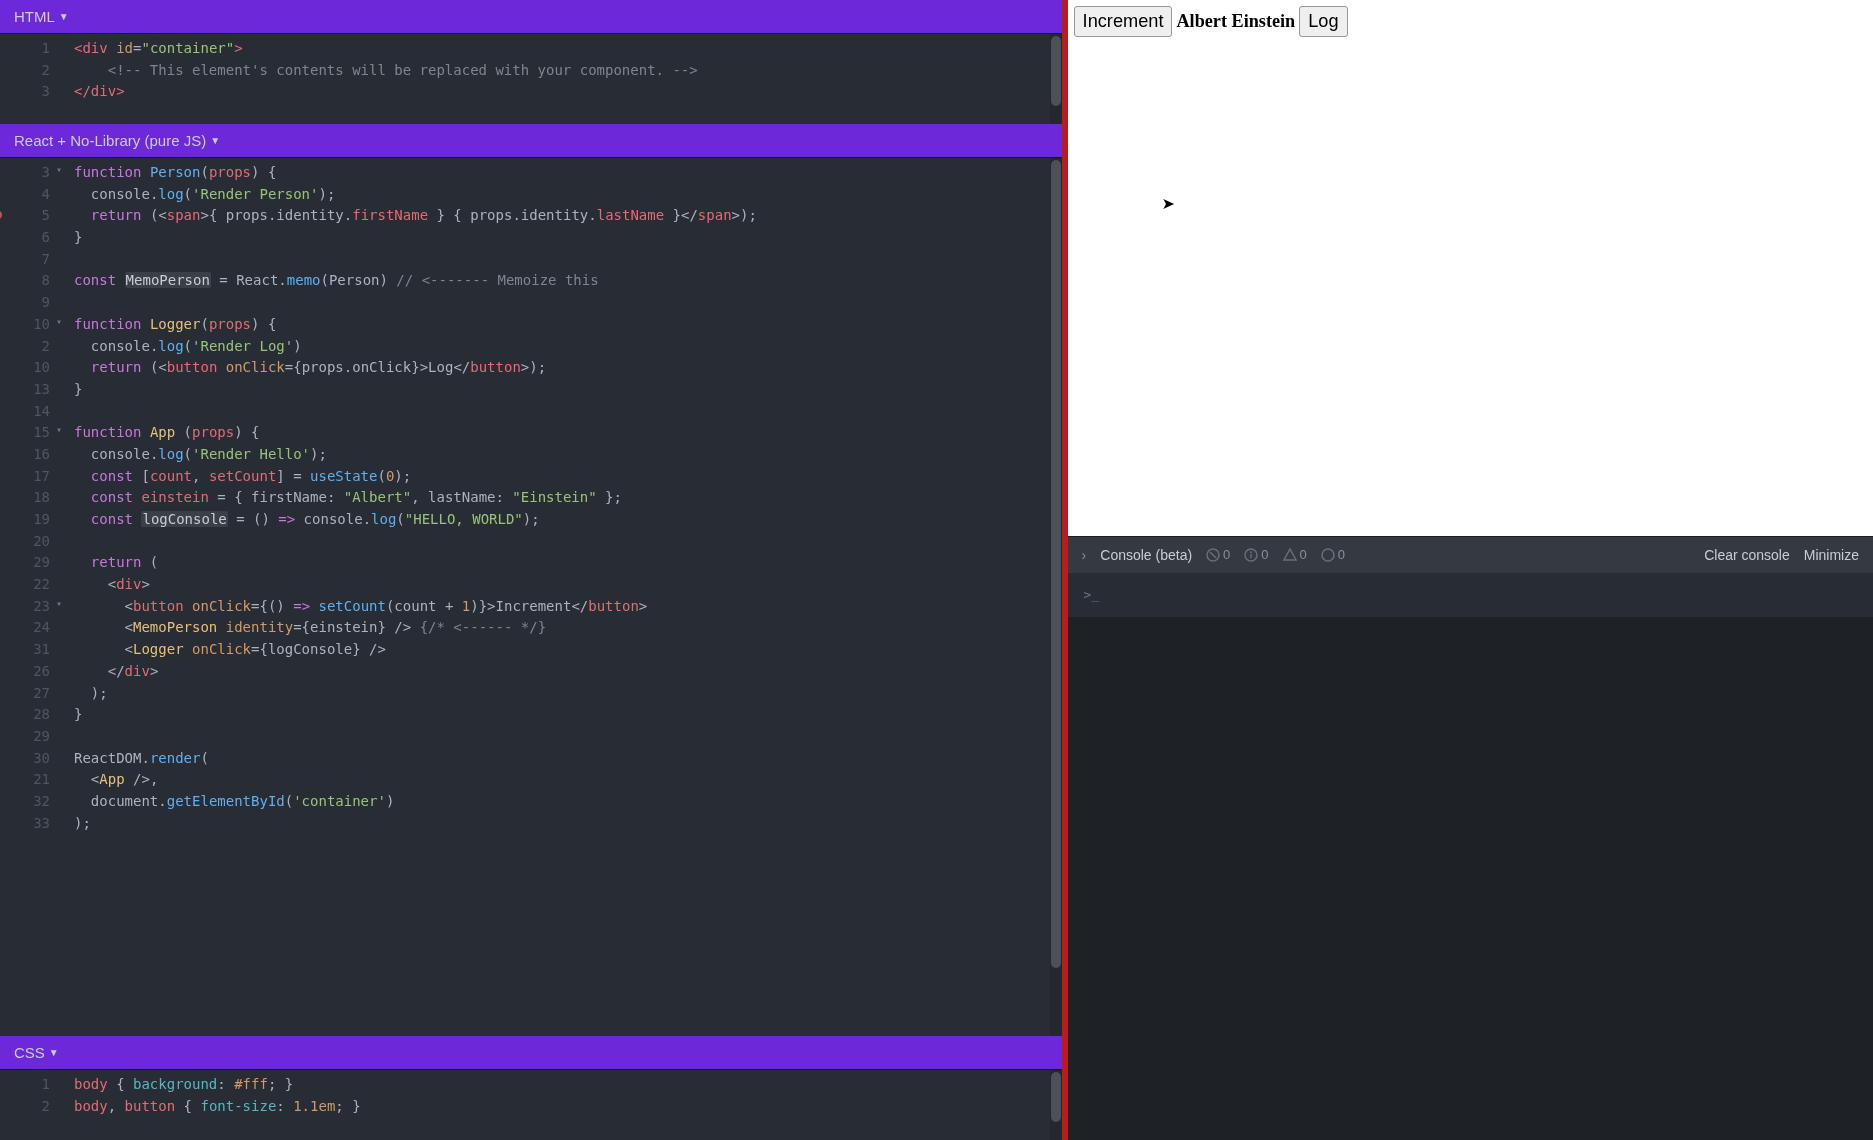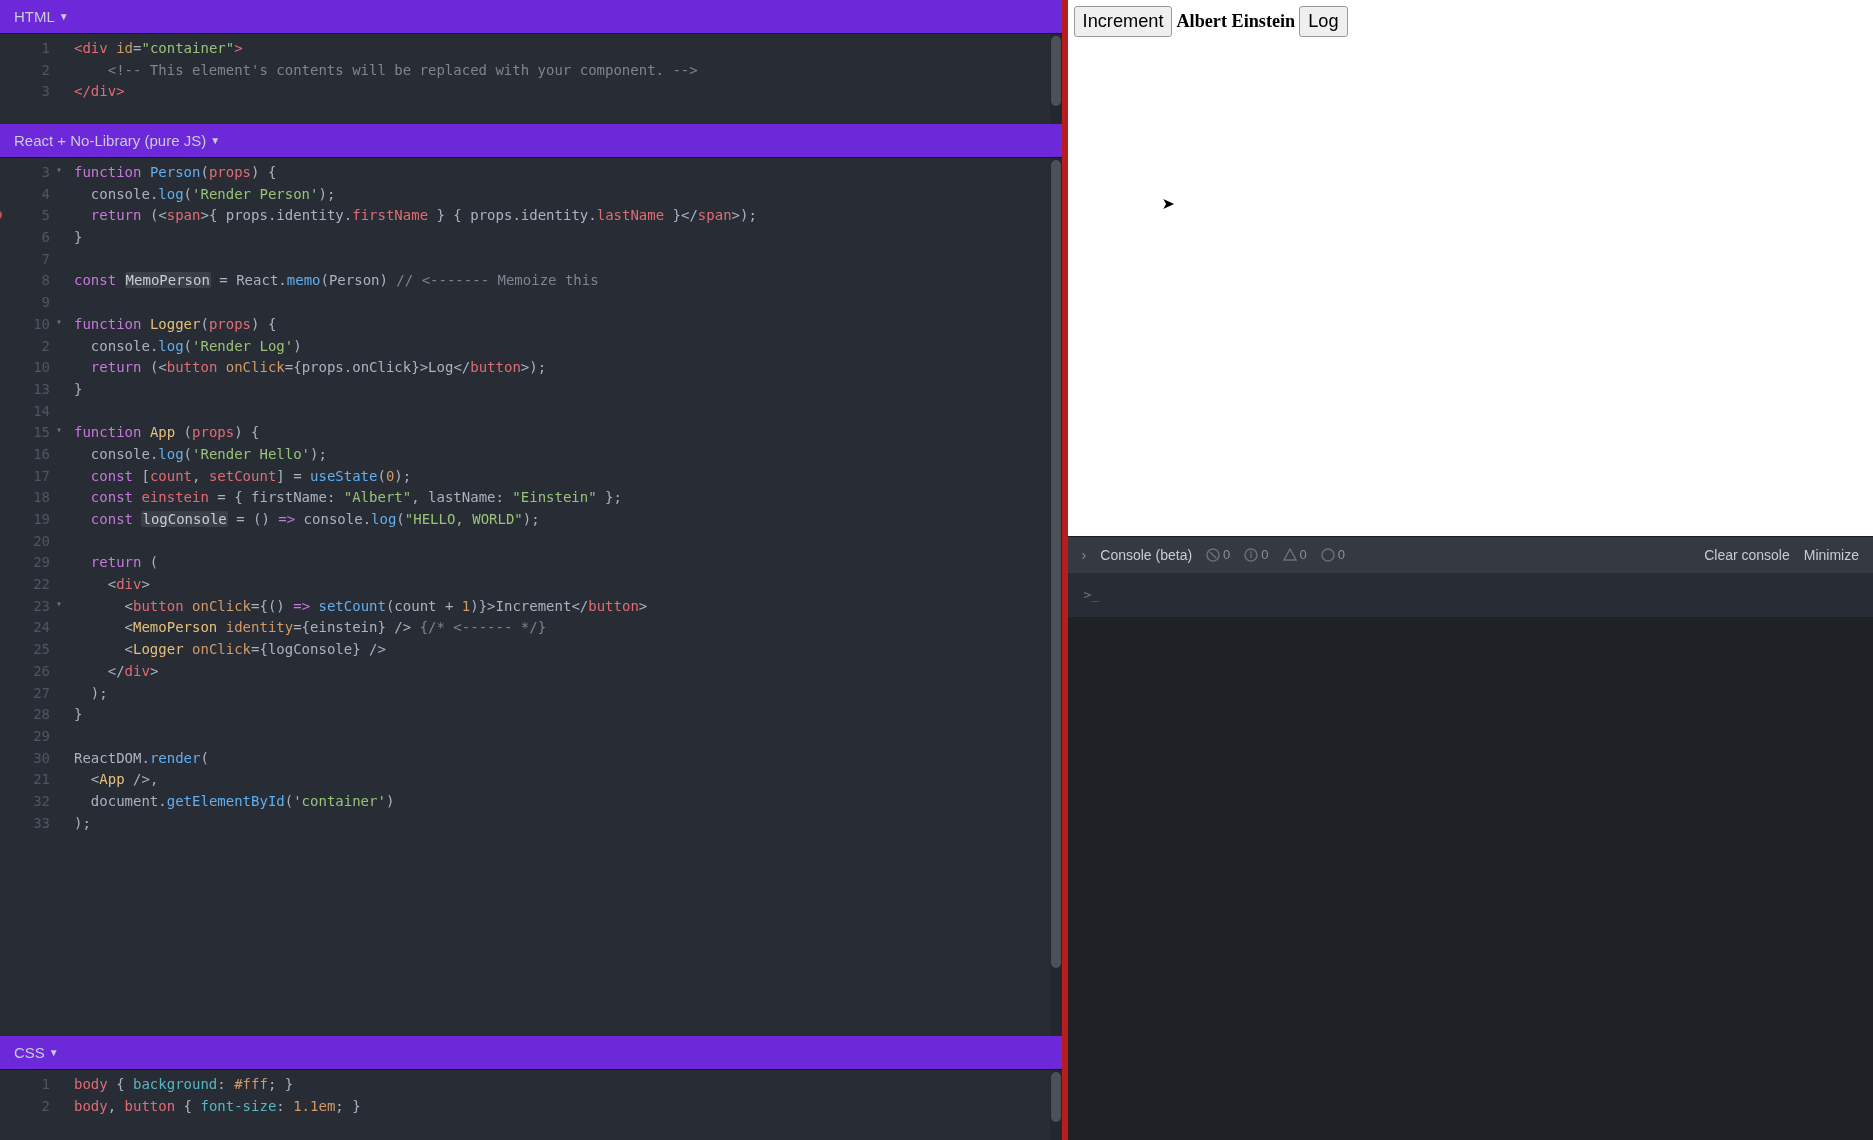--- a/index.html
+++ b/index.html
@@ -174,21 +174,21 @@
           <div class="ln">15<span class="fold">▾</span></div>
           <div class="ln">16</div>
           <div class="ln">17</div>
           <div class="ln">18</div>
           <div class="ln">19</div>
           <div class="ln">20</div>
           <div class="ln">29</div>
           <div class="ln">22</div>
           <div class="ln">23<span class="fold">▾</span></div>
           <div class="ln">24</div>
-          <div class="ln">25</div>
+          <div class="ln">31</div>
           <div class="ln">26</div>
           <div class="ln">27</div>
           <div class="ln">28</div>
           <div class="ln">29</div>
           <div class="ln">30</div>
           <div class="ln">21</div>
           <div class="ln">32</div>
           <div class="ln">33</div>
         </div>
         <div class="lines"><div><span class="kw">function</span><span class="white"> </span><span class="fn">Person</span><span class="punct">(</span><span class="id">props</span><span class="punct">) {</span></div><div><span class="white">  </span><span class="white">console</span><span class="punct">.</span><span class="fn">log</span><span class="punct">(</span><span class="str">'Render Person'</span><span class="punct">);</span></div><div><span class="white">  </span><span class="kw">return</span><span class="white"> </span><span class="punct">(&lt;</span><span class="tag">span</span><span class="punct">&gt;{ </span><span class="white">props</span><span class="punct">.</span><span class="white">identity</span><span class="punct">.</span><span class="id">firstName</span><span class="white"> } { </span><span class="white">props</span><span class="punct">.</span><span class="white">identity</span><span class="punct">.</span><span class="id">lastName</span><span class="white"> }</span><span class="punct">&lt;/</span><span class="tag">span</span><span class="punct">&gt;);</span></div><div><span class="punct">}</span></div><div>&nbsp;</div><div><span class="kw">const</span><span class="white"> </span><span class="varh">MemoPerson</span><span class="white"> = </span><span class="white">React</span><span class="punct">.</span><span class="fn">memo</span><span class="punct">(Person) </span><span class="comm">// &lt;------- Memoize this</span></div><div>&nbsp;</div><div><span class="kw">function</span><span class="white"> </span><span class="fnc">Logger</span><span class="punct">(</span><span class="id">props</span><span class="punct">) {</span></div><div><span class="white">  </span><span class="white">console</span><span class="punct">.</span><span class="fn">log</span><span class="punct">(</span><span class="str">'Render Log'</span><span class="punct">)</span></div><div><span class="white">  </span><span class="kw">return</span><span class="white"> </span><span class="punct">(&lt;</span><span class="tag">button</span><span class="white"> </span><span class="attr">onClick</span><span class="punct">={</span><span class="white">props</span><span class="punct">.</span><span class="white">onClick</span><span class="punct">}&gt;</span><span class="white">Log</span><span class="punct">&lt;/</span><span class="tag">button</span><span class="punct">&gt;);</span></div><div><span class="punct">}</span></div><div>&nbsp;</div><div><span class="kw">function</span><span class="white"> </span><span class="fnc">App</span><span class="white"> </span><span class="punct">(</span><span class="id">props</span><span class="punct">) {</span></div><div><span class="white">  </span><span class="white">console</span><span class="punct">.</span><span class="fn">log</span><span class="punct">(</span><span class="str">'Render Hello'</span><span class="punct">);</span></div><div><span class="white">  </span><span class="kw">const</span><span class="white"> [</span><span class="id">count</span><span class="punct">, </span><span class="id">setCount</span><span class="punct">] = </span><span class="fn">useState</span><span class="punct">(</span><span class="num">0</span><span class="punct">);</span></div><div><span class="white">  </span><span class="kw">const</span><span class="white"> </span><span class="id">einstein</span><span class="white"> = { </span><span class="white">firstName</span><span class="punct">: </span><span class="str">"Albert"</span><span class="punct">, </span><span class="white">lastName</span><span class="punct">: </span><span class="str">"Einstein"</span><span class="punct"> };</span></div><div><span class="white">  </span><span class="kw">const</span><span class="white"> </span><span class="varh">logConsole</span><span class="white"> = () </span><span class="kw">=&gt;</span><span class="white"> console</span><span class="punct">.</span><span class="fn">log</span><span class="punct">(</span><span class="str">"HELLO, WORLD"</span><span class="punct">);</span></div><div>&nbsp;</div><div><span class="white">  </span><span class="kw">return</span><span class="white"> (</span></div><div><span class="white">    </span><span class="punct">&lt;</span><span class="tag">div</span><span class="punct">&gt;</span></div><div><span class="white">      </span><span class="punct">&lt;</span><span class="tag">button</span><span class="white"> </span><span class="attr">onClick</span><span class="punct">={() </span><span class="kw">=&gt;</span><span class="white"> </span><span class="fn">setCount</span><span class="punct">(count + </span><span class="num">1</span><span class="punct">)}&gt;</span><span class="white">Increment</span><span class="punct">&lt;/</span><span class="tag">button</span><span class="punct">&gt;</span></div><div><span class="white">      </span><span class="punct">&lt;</span><span class="jsxtag">MemoPerson</span><span class="white"> </span><span class="attr">identity</span><span class="punct">={einstein} /&gt; </span><span class="comm">{/* &lt;------ */}</span></div><div><span class="white">      </span><span class="punct">&lt;</span><span class="jsxtag">Logger</span><span class="white"> </span><span class="attr">onClick</span><span class="punct">={logConsole} /&gt;</span></div><div><span class="white">    </span><span class="punct">&lt;/</span><span class="tag">div</span><span class="punct">&gt;</span></div><div><span class="white">  );</span></div><div><span class="punct">}</span></div><div>&nbsp;</div><div><span class="white">ReactDOM</span><span class="punct">.</span><span class="fn">render</span><span class="punct">(</span></div><div><span class="white">  </span><span class="punct">&lt;</span><span class="jsxtag">App</span><span class="white"> </span><span class="punct">/&gt;,</span></div><div><span class="white">  document</span><span class="punct">.</span><span class="fn">getElementById</span><span class="punct">(</span><span class="str">'container'</span><span class="punct">)</span></div><div><span class="punct">);</span></div></div>

